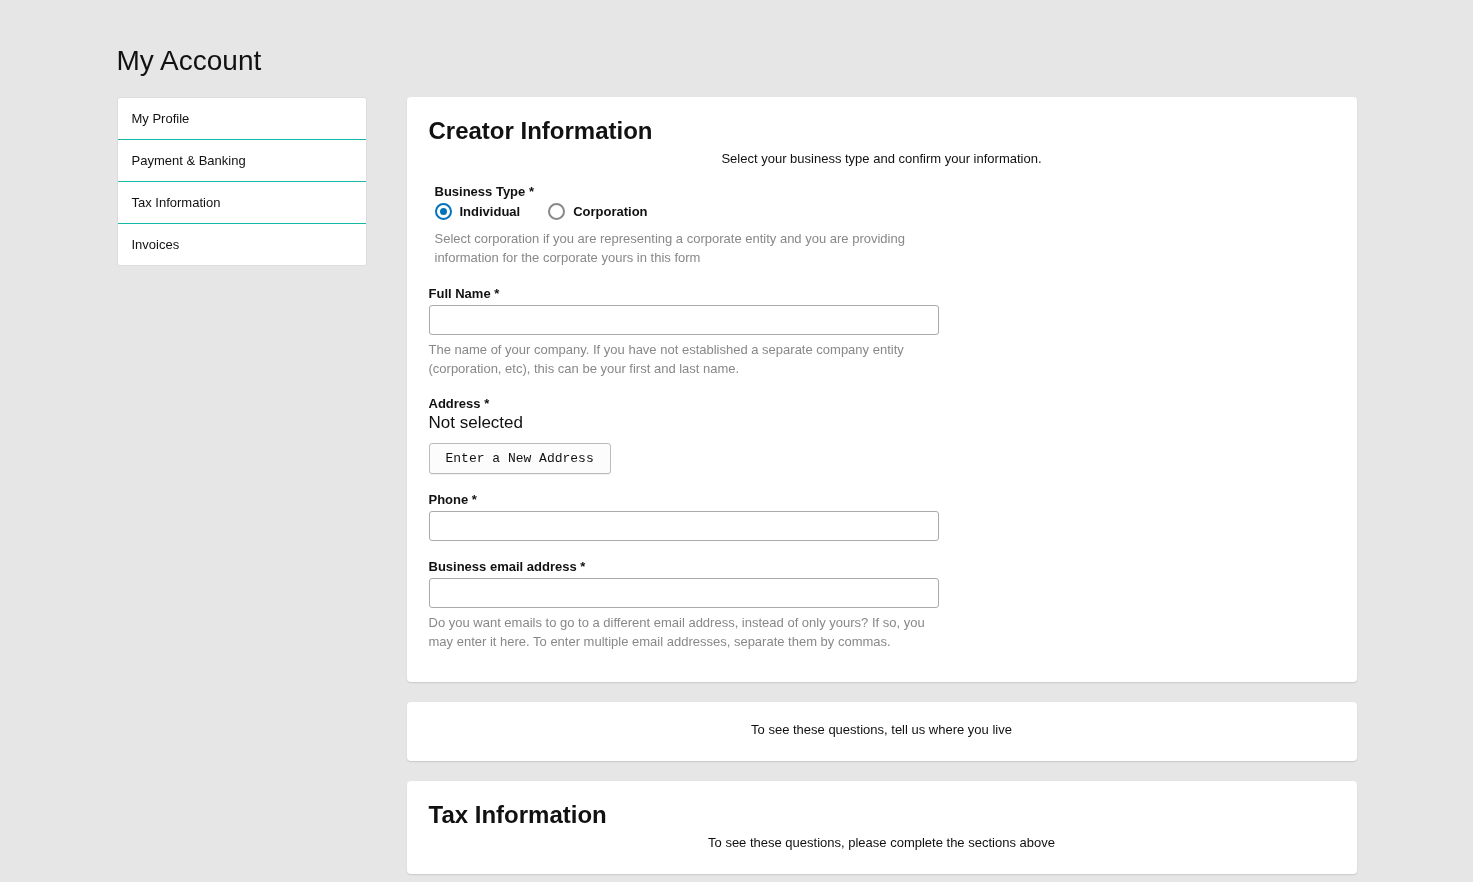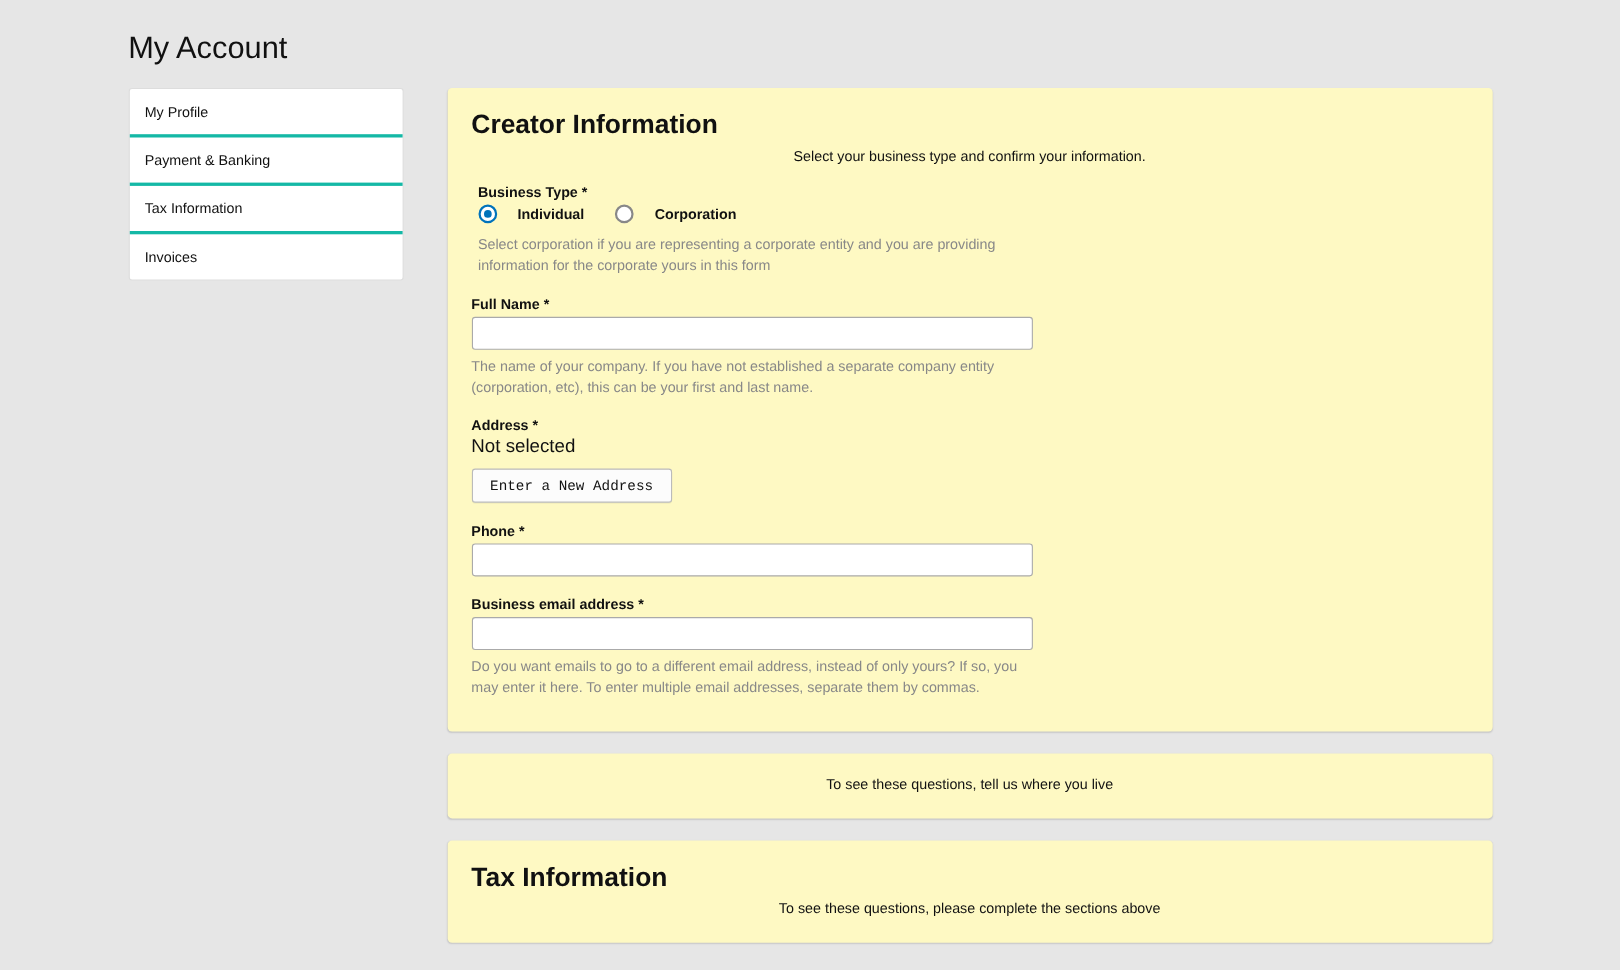--- a/index.html
+++ b/index.html
@@ -15,50 +15,50 @@
     }
     .container {
       max-width: 1280px;
       margin: 0 auto;
       padding: 0 20px;
     }
     .page-title {
       font-size: 28px;
       font-weight: 400;
       color: #111;
-      padding: 28px 0 20px 0;
+      padding: 45px 0 20px 0;
     }
     .layout {
       display: flex;
       gap: 40px;
       align-items: flex-start;
     }
     .sidebar {
       width: 250px;
       flex-shrink: 0;
       background: #fff;
       border: 1px solid #ddd;
       border-radius: 3px;
     }
     .sidebar-item {
       padding: 13px 14px;
-      border-bottom: 3px solid #14b8a6;
+      border-bottom: 1px solid #14b8a6;
       font-size: 13px;
       color: #111;
       cursor: pointer;
     }
     .sidebar-item:last-child {
       border-bottom: none;
     }
     .main {
       flex: 1;
       min-width: 0;
     }
     .card {
-      background: #fef9c3;
+      background: #ffffff;
       border-radius: 4px;
       box-shadow: 0 1px 2px rgba(0,0,0,0.08), 0 1px 1px rgba(0,0,0,0.06);
       padding: 20px 22px 24px 22px;
       margin-bottom: 20px;
     }
     .card-title {
       font-size: 24px;
       font-weight: 700;
       color: #111;
       margin-bottom: 6px;
@@ -85,21 +85,21 @@
     .radio-row {
       display: flex;
       gap: 28px;
       align-items: center;
       margin-top: 4px;
       margin-bottom: 10px;
     }
     .radio-option {
       display: flex;
       align-items: center;
-      gap: 19px;
+      gap: 8px;
       cursor: pointer;
     }
     .radio-circle {
       width: 17px;
       height: 17px;
       border-radius: 50%;
       border: 2px solid #888;
       display: inline-flex;
       align-items: center;
       justify-content: center;

